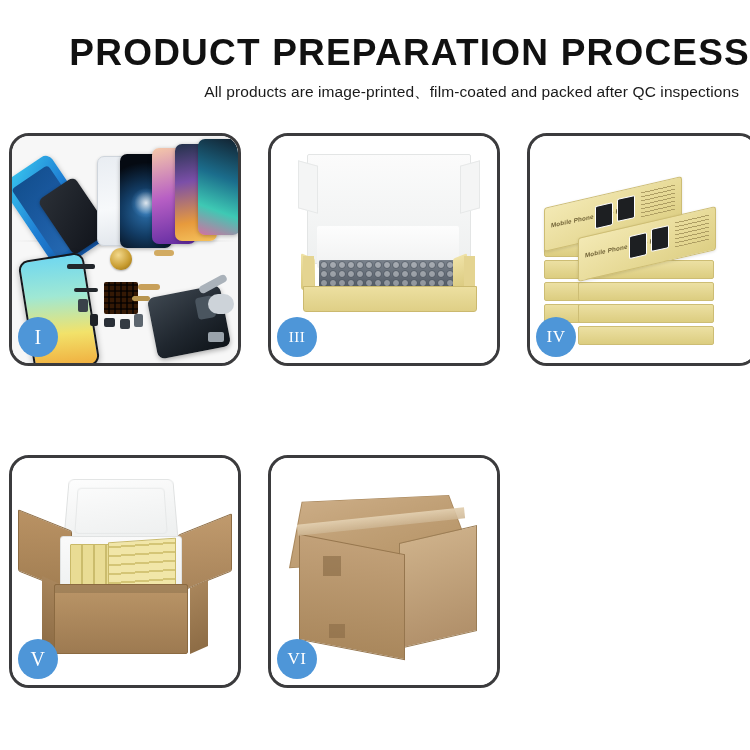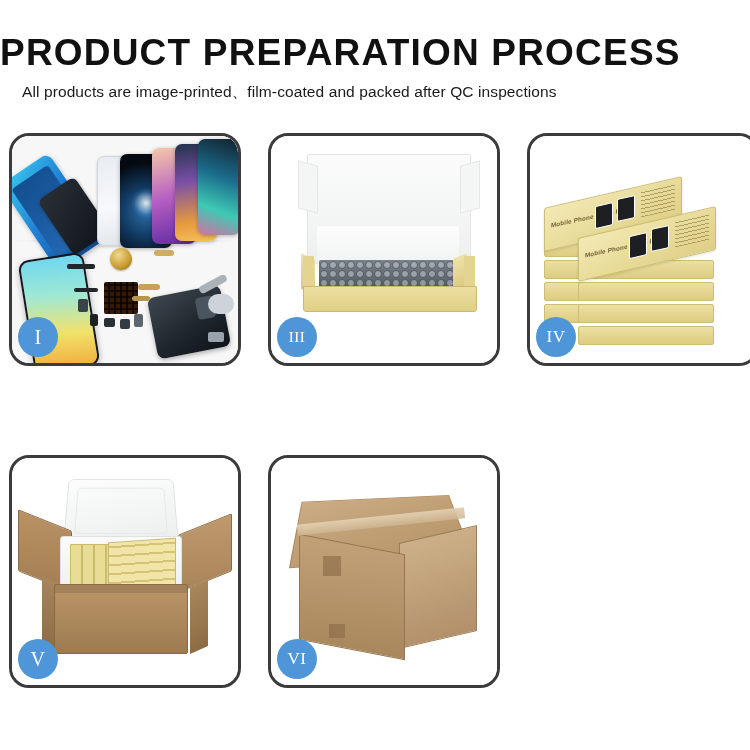--- a/index.html
+++ b/index.html
@@ -12,39 +12,39 @@
     height: 750px;
     font-family: "Liberation Sans", sans-serif;
     overflow: hidden;
     position: relative;
   }
 
   
   .header {
     width: 750px;
     padding-top: 34px;
-    text-align: left;
+    text-align: right;
   }
   .page-title {
     font-family: "Liberation Sans", sans-serif;
     font-size: 37px;
     font-weight: 700;
     letter-spacing: 1.2px;
     color: #111111;
     line-height: 1.05;
     margin: 0;
     white-space: nowrap;
   }
   .page-subtitle {
     font-family: "Liberation Sans", sans-serif;
     font-size: 15.5px;
     font-weight: 400;
     color: #1a1a1a;
     letter-spacing: 0.1px;
-    margin: 9px 5px 0 0;
+    margin: 9px 11px 0 0;
     white-space: nowrap;
     padding-left: 22px;
   }
 
   
   .grid {
     position: absolute;
     left: 0;
     top: 133px;
     width: 750px;

